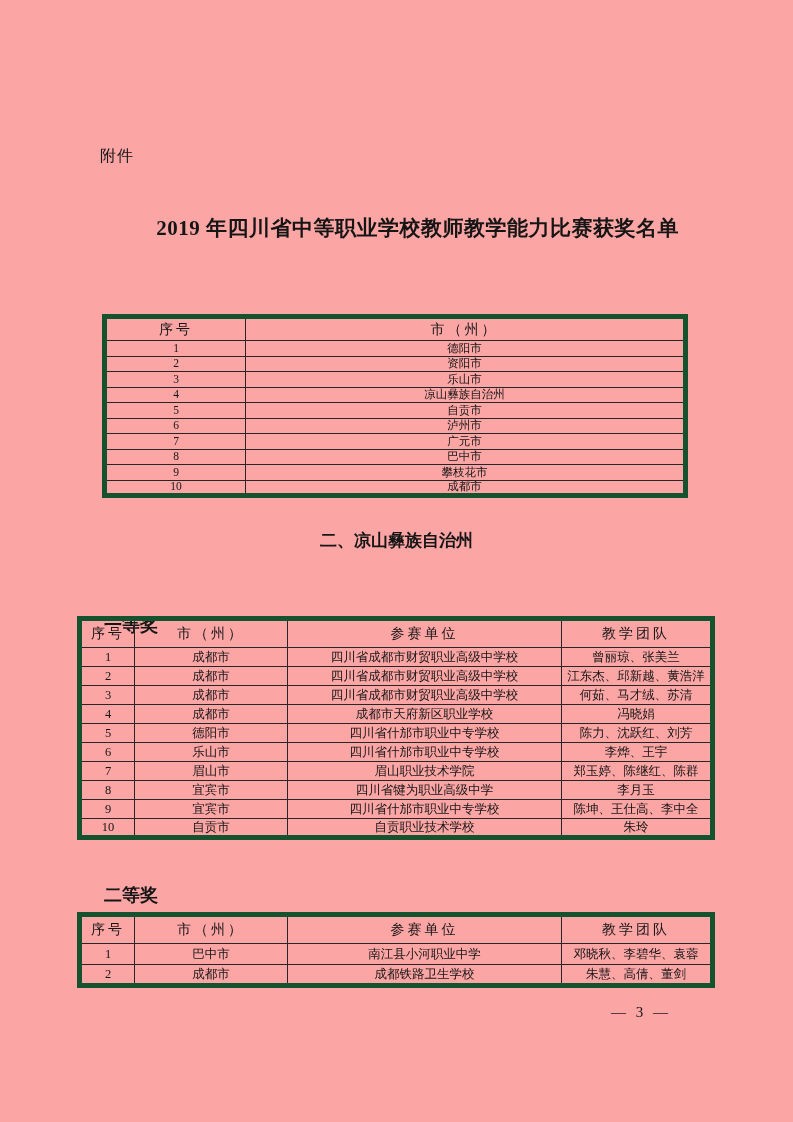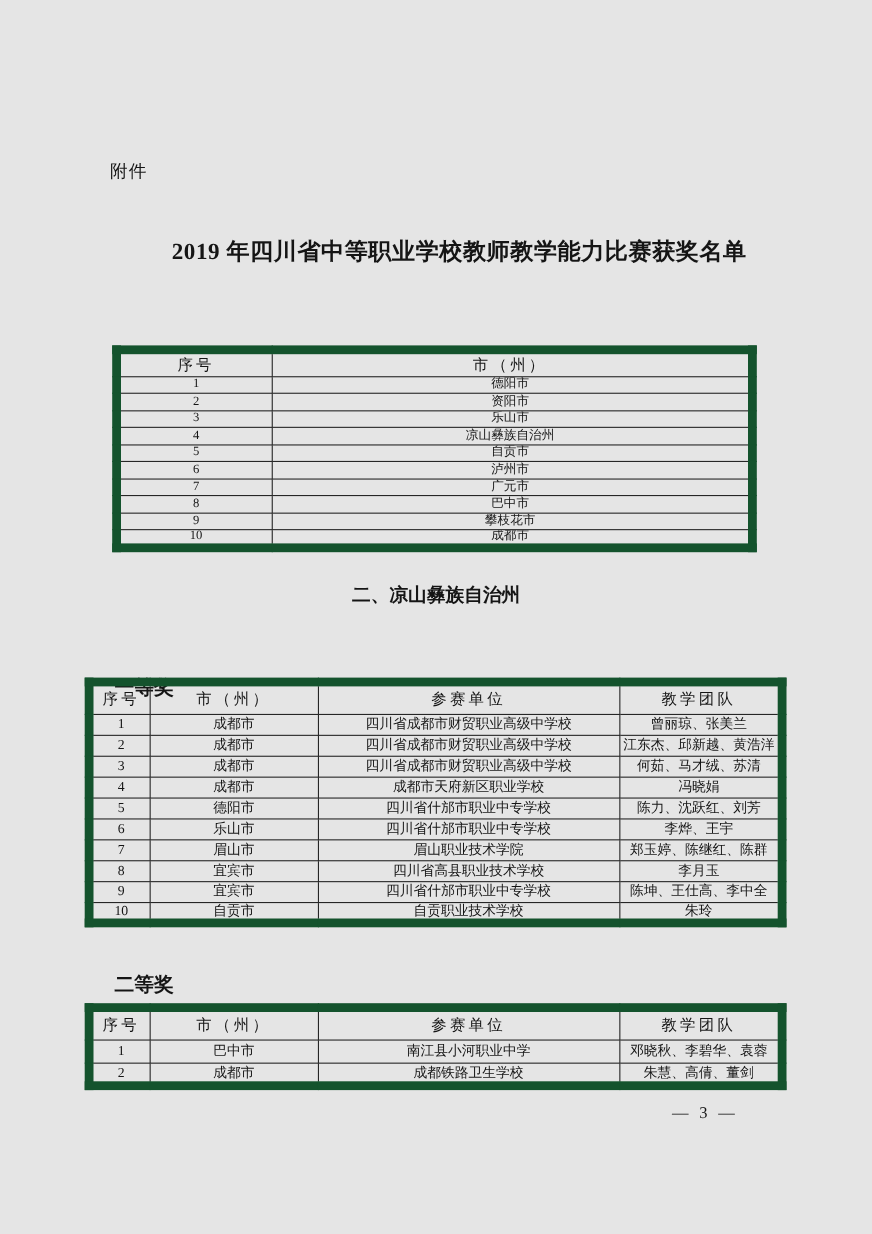--- a/index.html
+++ b/index.html
@@ -4,21 +4,21 @@
 <style>
   * { margin: 0; padding: 0; box-sizing: border-box; }
   html, body { background: #ffffff; }
   body {
     width: 793px; height: 1122px;
     position: relative;
     overflow: hidden;
     font-family: "Liberation Serif", "DejaVu Serif", serif;
     color: #151515;
   }
-  .page { position: absolute; inset: 0; background: #e5e5e5; }
+  .page { position: absolute; inset: 0; background: #fca5a5; }
 
   .attachment {
     position: absolute; left: 100px; top: 146px;
     font-size: 16px; letter-spacing: 1px;
   }
   .doc-title {
     position: absolute; left: 0; top: 214px; width: 100%;
     text-align: center;
     font-size: 21px; font-weight: bold; letter-spacing: 0.5px;
     font-family: "Liberation Serif", "DejaVu Serif", serif;
@@ -43,21 +43,21 @@
     font-weight: bold; font-size: 18px;
     font-family: "Liberation Serif", "DejaVu Serif", serif;
   }
   .p1 { top: 592px; margin-top: 21px; }
   .p2 { top: 883px; }
 
   table.tbl {
     position: absolute;
     border-collapse: collapse;
     table-layout: fixed;
-    border: 8px solid #14532d;
+    border: 5px solid #14532d;
   }
   table.tbl th, table.tbl td {
     border: 1px solid #262626;
     text-align: center; vertical-align: middle;
     overflow: hidden; white-space: nowrap;
     font-weight: normal;
   }
   table.tbl th { letter-spacing: 3px; }
 
   .t1 { left: 102px; top: 314px; width: 586px; }
@@ -204,21 +204,21 @@
         </tr>
         <tr>
           <td>7</td>
           <td>眉山市</td>
           <td>眉山职业技术学院</td>
           <td>郑玉婷、陈继红、陈群</td>
         </tr>
         <tr>
           <td>8</td>
           <td>宜宾市</td>
-          <td>四川省高县职业技术学校</td>
+          <td>四川省犍为职业高级中学</td>
           <td>李月玉</td>
         </tr>
         <tr>
           <td>9</td>
           <td>宜宾市</td>
           <td>四川省什邡市职业中专学校</td>
           <td>陈坤、王仕高、李中全</td>
         </tr>
         <tr>
           <td>10</td>

